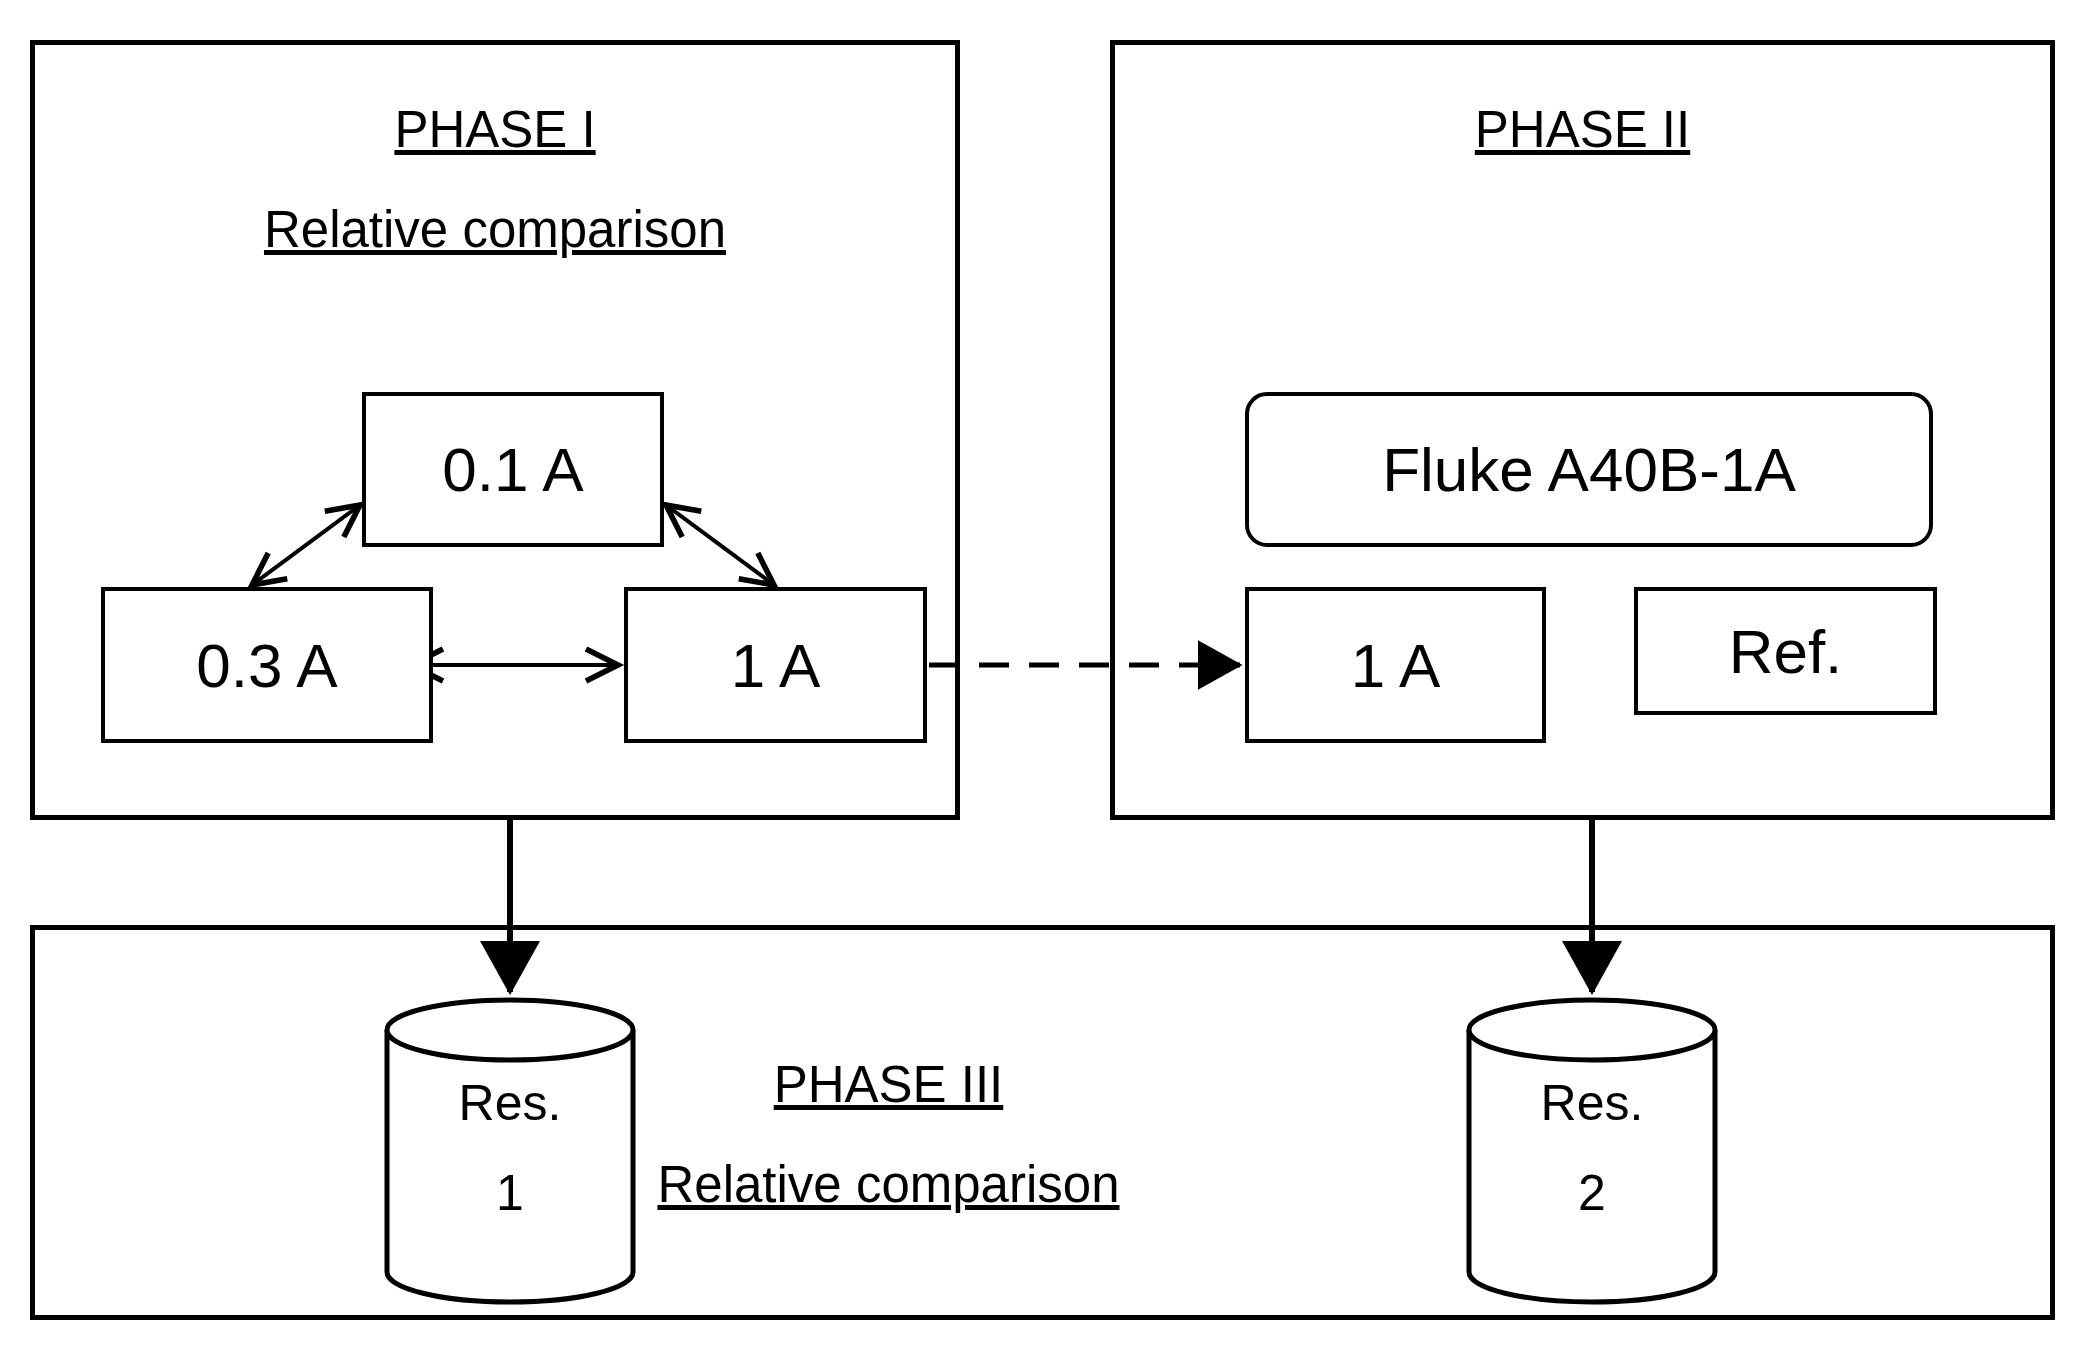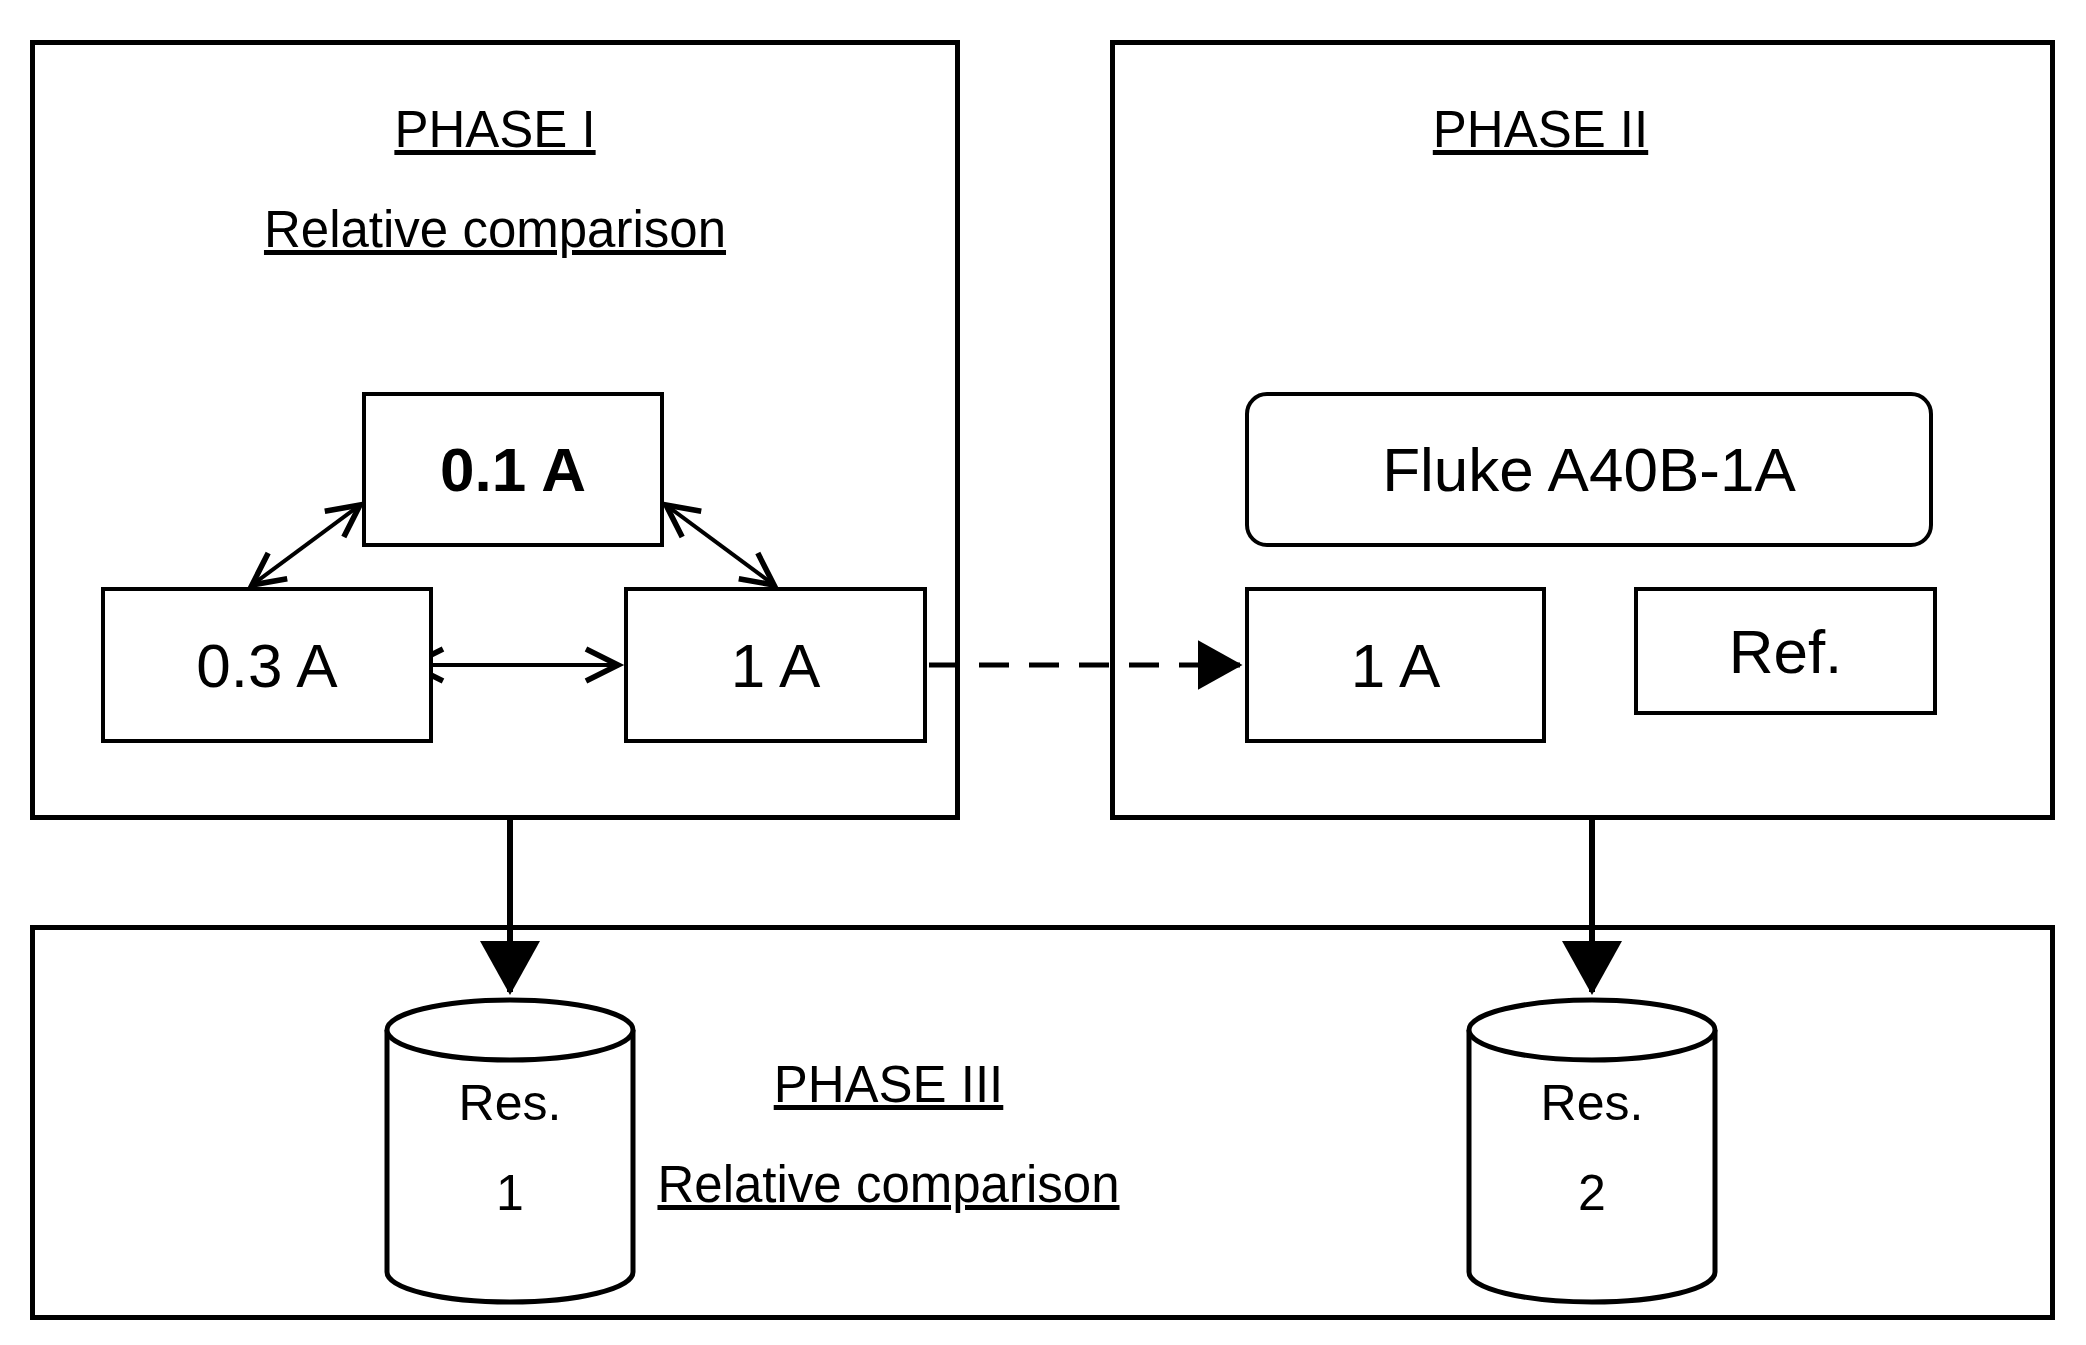--- a/index.html
+++ b/index.html
@@ -32,34 +32,34 @@
 
   .ptitle {
     position: absolute;
     text-align: center;
     font-size: 51px;
     line-height: 100px;
     font-weight: 400;
     text-decoration: underline;
   }
   #phase1-title { left: 30px;  top: 80px;  width: 930px; }
-  #phase2-title { left: 1093px; top: 80px; width: 895px; }
+  #phase2-title { left: 1135px; top: 80px; width: 895px; }
   #phase2-title .title-line2 { display: inline-block; max-width: 880px; }
   #phase3-title { left: 30px;  top: 1035px; width: 1717px; }
 
   .node {
     position: absolute;
     border: 4px solid #000;
     background: #ffffff;
     display: flex;
     align-items: center;
     justify-content: center;
     font-size: 62px;
   }
-  #node-01a   { left: 362px;  top: 392px; width: 302px; height: 155px; font-weight: bold; }
+  #node-01a   { left: 362px;  top: 392px; width: 302px; height: 155px; }
   #node-03a   { left: 101px;  top: 587px; width: 332px; height: 156px; }
   #node-1a    { left: 624px;  top: 587px; width: 303px; height: 156px; }
   #node-fluke { left: 1245px; top: 392px; width: 688px; height: 155px; border-radius: 22px; }
   #node-p2-1a { left: 1245px; top: 587px; width: 301px; height: 156px; }
   #node-ref   { left: 1634px; top: 587px; width: 303px; height: 128px; }
 
   .cyl-label {
     position: absolute;
     width: 246px;
     text-align: center;

